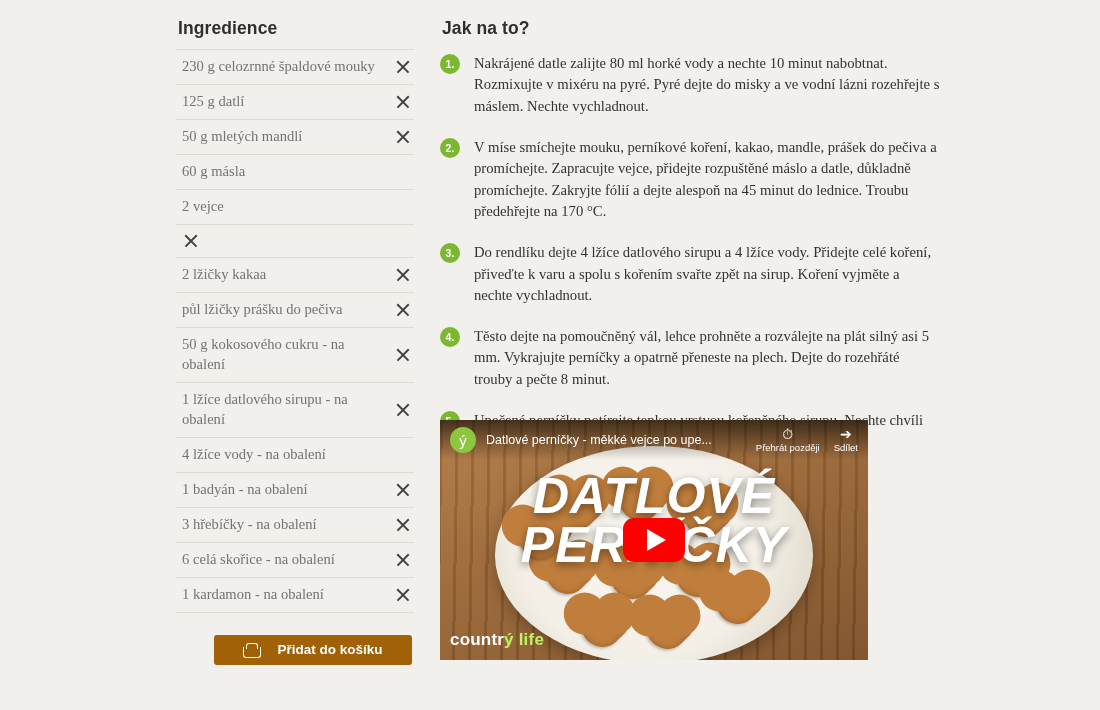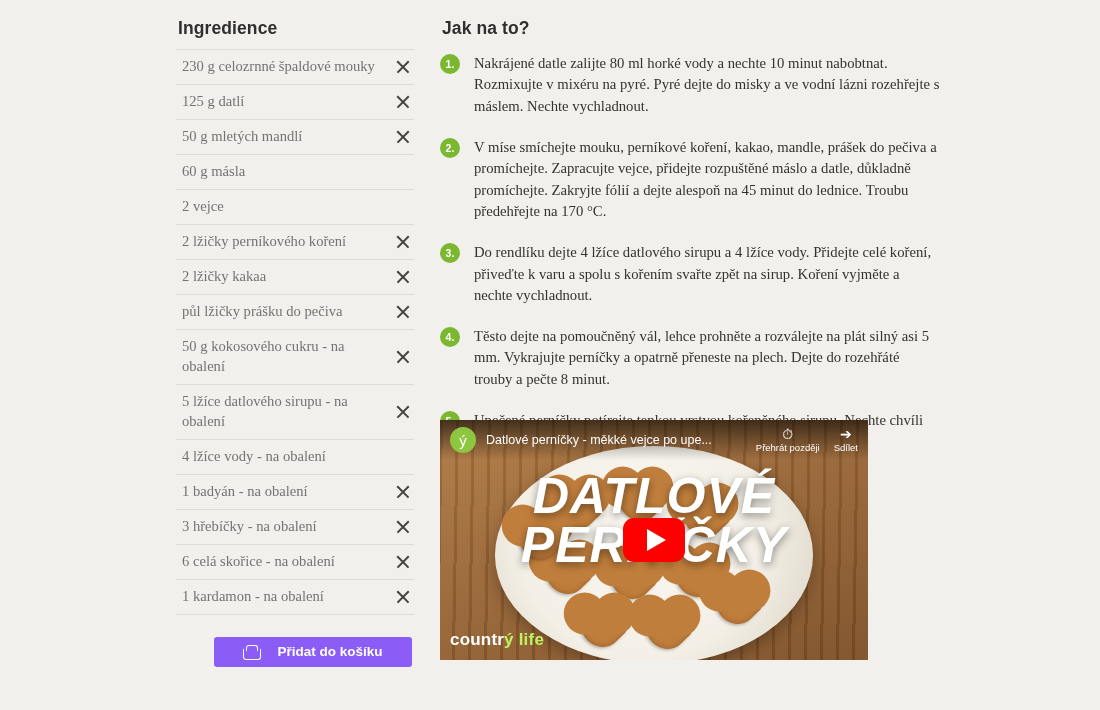--- a/index.html
+++ b/index.html
@@ -80,21 +80,21 @@
 
   .cart-button {
     margin-top: 22px;
     display: flex;
     align-items: center;
     justify-content: center;
     gap: 18px;
     width: 198px;
     margin-left: 38px;
     height: 30px;
-    background: #8b5cf6;
+    background: #a16207;
     border: none;
     border-radius: 3px;
     color: #ffffff;
     font-family: "Liberation Sans", sans-serif;
     font-weight: bold;
     font-size: 13.5px;
     cursor: pointer;
   }
   .basket-icon {
     display: inline-block;
@@ -317,37 +317,36 @@
         </li>
         <li class="ing-item">
           <span class="ing-text">60 g másla</span>
           <span class="ing-remove hidden"></span>
         </li>
         <li class="ing-item">
           <span class="ing-text">2 vejce</span>
           <span class="ing-remove hidden"></span>
         </li>
         <li class="ing-item">
-          <span class="ing-text">2 lžičky perníkového koření</span>
           <span class="ing-remove"></span>
         </li>
         <li class="ing-item">
           <span class="ing-text">2 lžičky kakaa</span>
           <span class="ing-remove"></span>
         </li>
         <li class="ing-item">
           <span class="ing-text">půl lžičky prášku do pečiva</span>
           <span class="ing-remove"></span>
         </li>
         <li class="ing-item">
           <span class="ing-text">50 g kokosového cukru - na obalení</span>
           <span class="ing-remove"></span>
         </li>
         <li class="ing-item">
-          <span class="ing-text">5 lžíce datlového sirupu - na obalení</span>
+          <span class="ing-text">1 lžíce datlového sirupu - na obalení</span>
           <span class="ing-remove"></span>
         </li>
         <li class="ing-item">
           <span class="ing-text">4 lžíce vody - na obalení</span>
           <span class="ing-remove hidden"></span>
         </li>
         <li class="ing-item">
           <span class="ing-text">1 badyán - na obalení</span>
           <span class="ing-remove"></span>
         </li>

